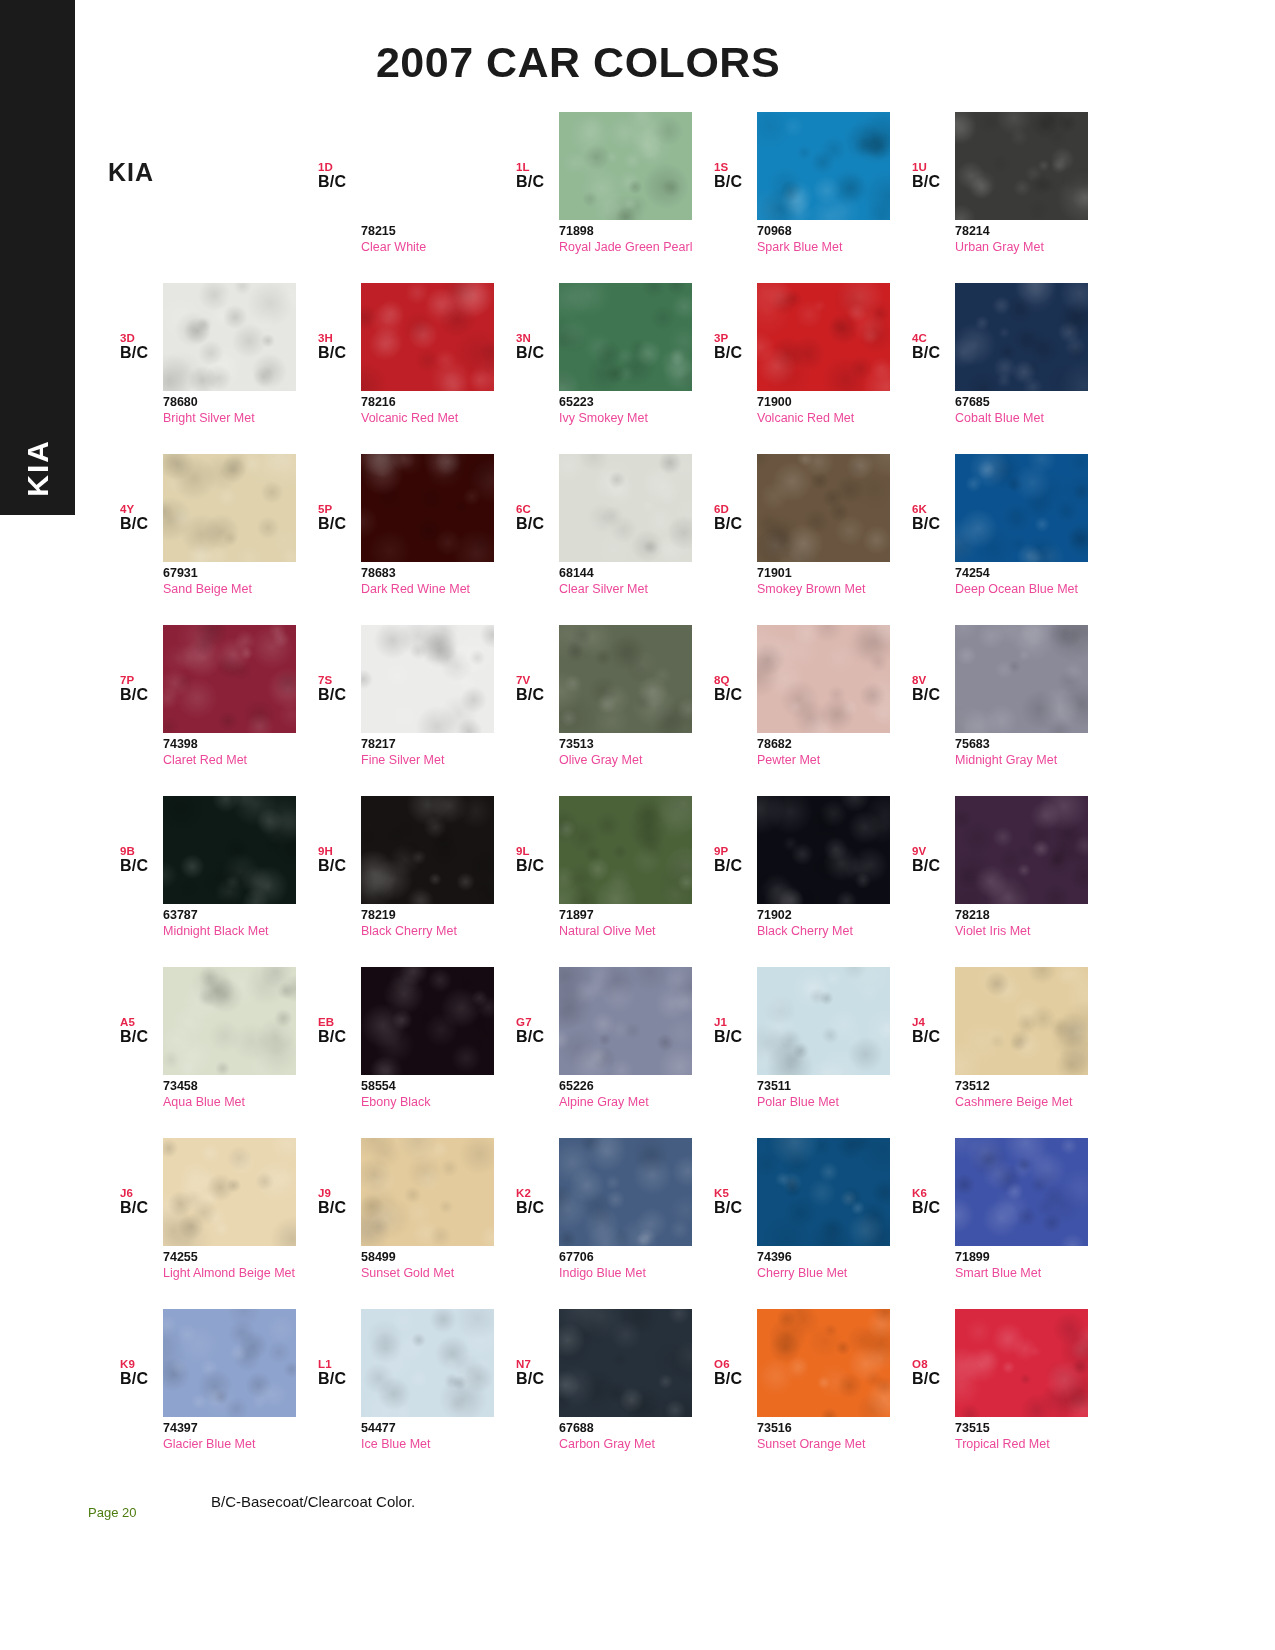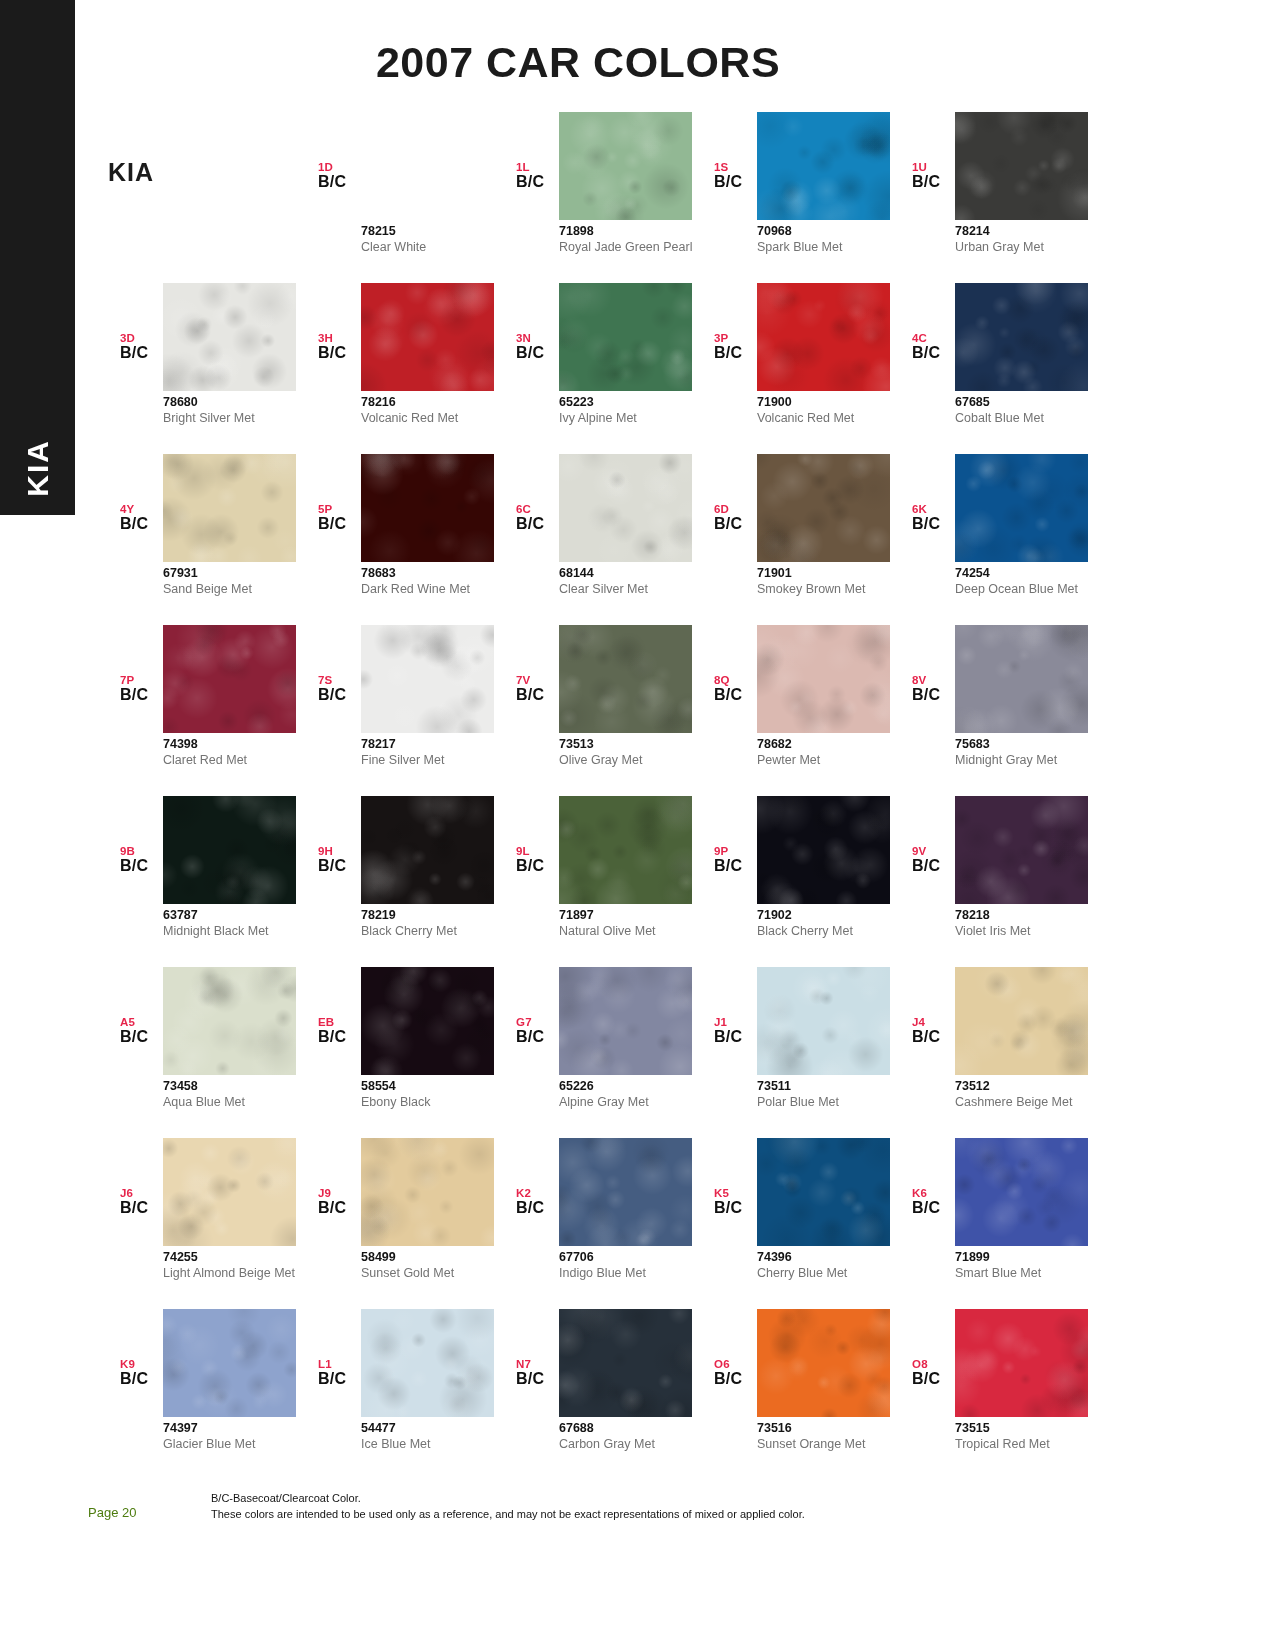--- a/index.html
+++ b/index.html
@@ -133,37 +133,37 @@
   .chip-num {
     font-size: 12.5px;
     font-weight: bold;
     color: #141414;
     line-height: 1.25;
     white-space: nowrap;
   }
   .chip-name {
     font-size: 12.5px;
     font-weight: normal;
-    color: #737373;
+    color: #ec4899;
     line-height: 1.18;
   }
 
   
   .page-num {
     position: absolute;
     left: 88px;
     top: 1505px;
     font-size: 13px;
     color: #4d7c0f;
   }
   .footnotes {
     position: absolute;
     left: 211px;
     top: 1491px;
-    font-size: 11px;
+    font-size: 15px;
     color: #141414;
     line-height: 1.45;
   }
   .footnotes div { white-space: nowrap; }
 </style>
 </head>
 <body>
 
 <div class="page">
 
@@ -276,21 +276,21 @@
           <div class="cell-inner">
             <div class="code-block">
               <span class="code-top">3N</span>
               <span class="code-bot">B/C</span>
             </div>
             <div class="chip" style="background-color: rgb(63, 117, 81);">
               <div class="chip-tex" style="background-image: radial-gradient(circle at 78.1% 32.1%, rgba(0, 0, 0, 0.09) 0px, rgba(0, 0, 0, 0) 10%), radial-gradient(circle at 42.4% 84%, rgba(0, 0, 0, 0.14) 0px, rgba(0, 0, 0, 0) 9%), radial-gradient(circle at 88.7% 74.2%, rgba(255, 255, 255, 0.125) 0px, rgba(0, 0, 0, 0) 12%), radial-gradient(circle at 96.7% 88.4%, rgba(0, 0, 0, 0.075) 0px, rgba(0, 0, 0, 0) 7%), radial-gradient(circle at 7.8% 13.5%, rgba(255, 255, 255, 0.08) 0px, rgba(0, 0, 0, 0) 15%), radial-gradient(circle at 36.8% 66%, rgba(0, 0, 0, 0.125) 0px, rgba(0, 0, 0, 0) 13%), radial-gradient(circle at 94.4% 21.7%, rgba(255, 255, 255, 0.098) 0px, rgba(0, 0, 0, 0) 9%), radial-gradient(circle at 2.6% 97%, rgba(255, 255, 255, 0.13) 0px, rgba(0, 0, 0, 0) 11%), radial-gradient(circle at 91.4% 84.1%, rgba(255, 255, 255, 0.12) 0px, rgba(0, 0, 0, 0) 12%), radial-gradient(circle at 88.9% 68.3%, rgba(255, 255, 255, 0.137) 0px, rgba(0, 0, 0, 0) 6%), radial-gradient(circle at 0.2% 47.4%, rgba(0, 0, 0, 0.055) 0px, rgba(0, 0, 0, 0) 13%), radial-gradient(circle at 23% 11.2%, rgba(255, 255, 255, 0.08) 0px, rgba(0, 0, 0, 0) 16%), radial-gradient(circle at 11% 52.5%, rgba(0, 0, 0, 0.067) 0px, rgba(0, 0, 0, 0) 11%), radial-gradient(circle at 71.3% 2.6%, rgba(0, 0, 0, 0.098) 0px, rgba(0, 0, 0, 0) 9%), radial-gradient(circle at 50% 68.3%, rgba(255, 255, 255, 0.067) 0px, rgba(0, 0, 0, 0) 9%), radial-gradient(circle at 59.1% 59.5%, rgba(0, 0, 0, 0.082) 0px, rgba(0, 0, 0, 0) 9%), radial-gradient(circle at 29.5% 59.1%, rgba(255, 255, 255, 0.067) 0px, rgba(0, 0, 0, 0) 13%), radial-gradient(circle at 93.7% 53.6%, rgba(255, 255, 255, 0.06) 0px, rgba(0, 0, 0, 0) 12%), radial-gradient(circle at 3.4% 91.6%, rgba(0, 0, 0, 0.08) 0px, rgba(0, 0, 0, 0) 7%), radial-gradient(circle at 87.9% 1.2%, rgba(0, 0, 0, 0.118) 0px, rgba(0, 0, 0, 0) 7%), radial-gradient(circle at 58.4% 77.9%, rgba(0, 0, 0, 0.118) 0px, rgba(0, 0, 0, 0) 17%), radial-gradient(circle at 11.1% 46.7%, rgba(255, 255, 255, 0.055) 0px, rgba(0, 0, 0, 0) 13%), radial-gradient(circle at 50.8% 84.1%, rgba(255, 255, 255, 0.063) 0px, rgba(0, 0, 0, 0) 7%), radial-gradient(circle at 34.3% 84.2%, rgba(0, 0, 0, 0.106) 0px, rgba(0, 0, 0, 0) 15%), radial-gradient(circle at 67.2% 65.4%, rgba(255, 255, 255, 0.137) 0px, rgba(0, 0, 0, 0) 12%), radial-gradient(circle at 3.2% 53.5%, rgba(0, 0, 0, 0.05) 0px, rgba(0, 0, 0, 0) 7%);"></div>
             </div>
             <div class="chip-labels">
               <div class="chip-num">65223</div>
-              <div class="chip-name">Ivy Alpine Met</div>
+              <div class="chip-name">Ivy Smokey Met</div>
             </div>
           </div>
         </div>
         <div class="cell">
           <div class="cell-inner">
             <div class="code-block">
               <span class="code-top">3P</span>
               <span class="code-bot">B/C</span>
             </div>
             <div class="chip" style="background-color: rgb(203, 31, 34);">
@@ -779,16 +779,15 @@
             </div>
           </div>
         </div>
       </div>
     </div>
 
   <div class="page-num">Page 20</div>
 
   <div class="footnotes">
     <div>B/C-Basecoat/Clearcoat Color.</div>
-    <div>These colors are intended to be used only as a reference, and may not be exact representations of mixed or applied color.</div>
   </div>
 
 </div>
 
 </body></html>

